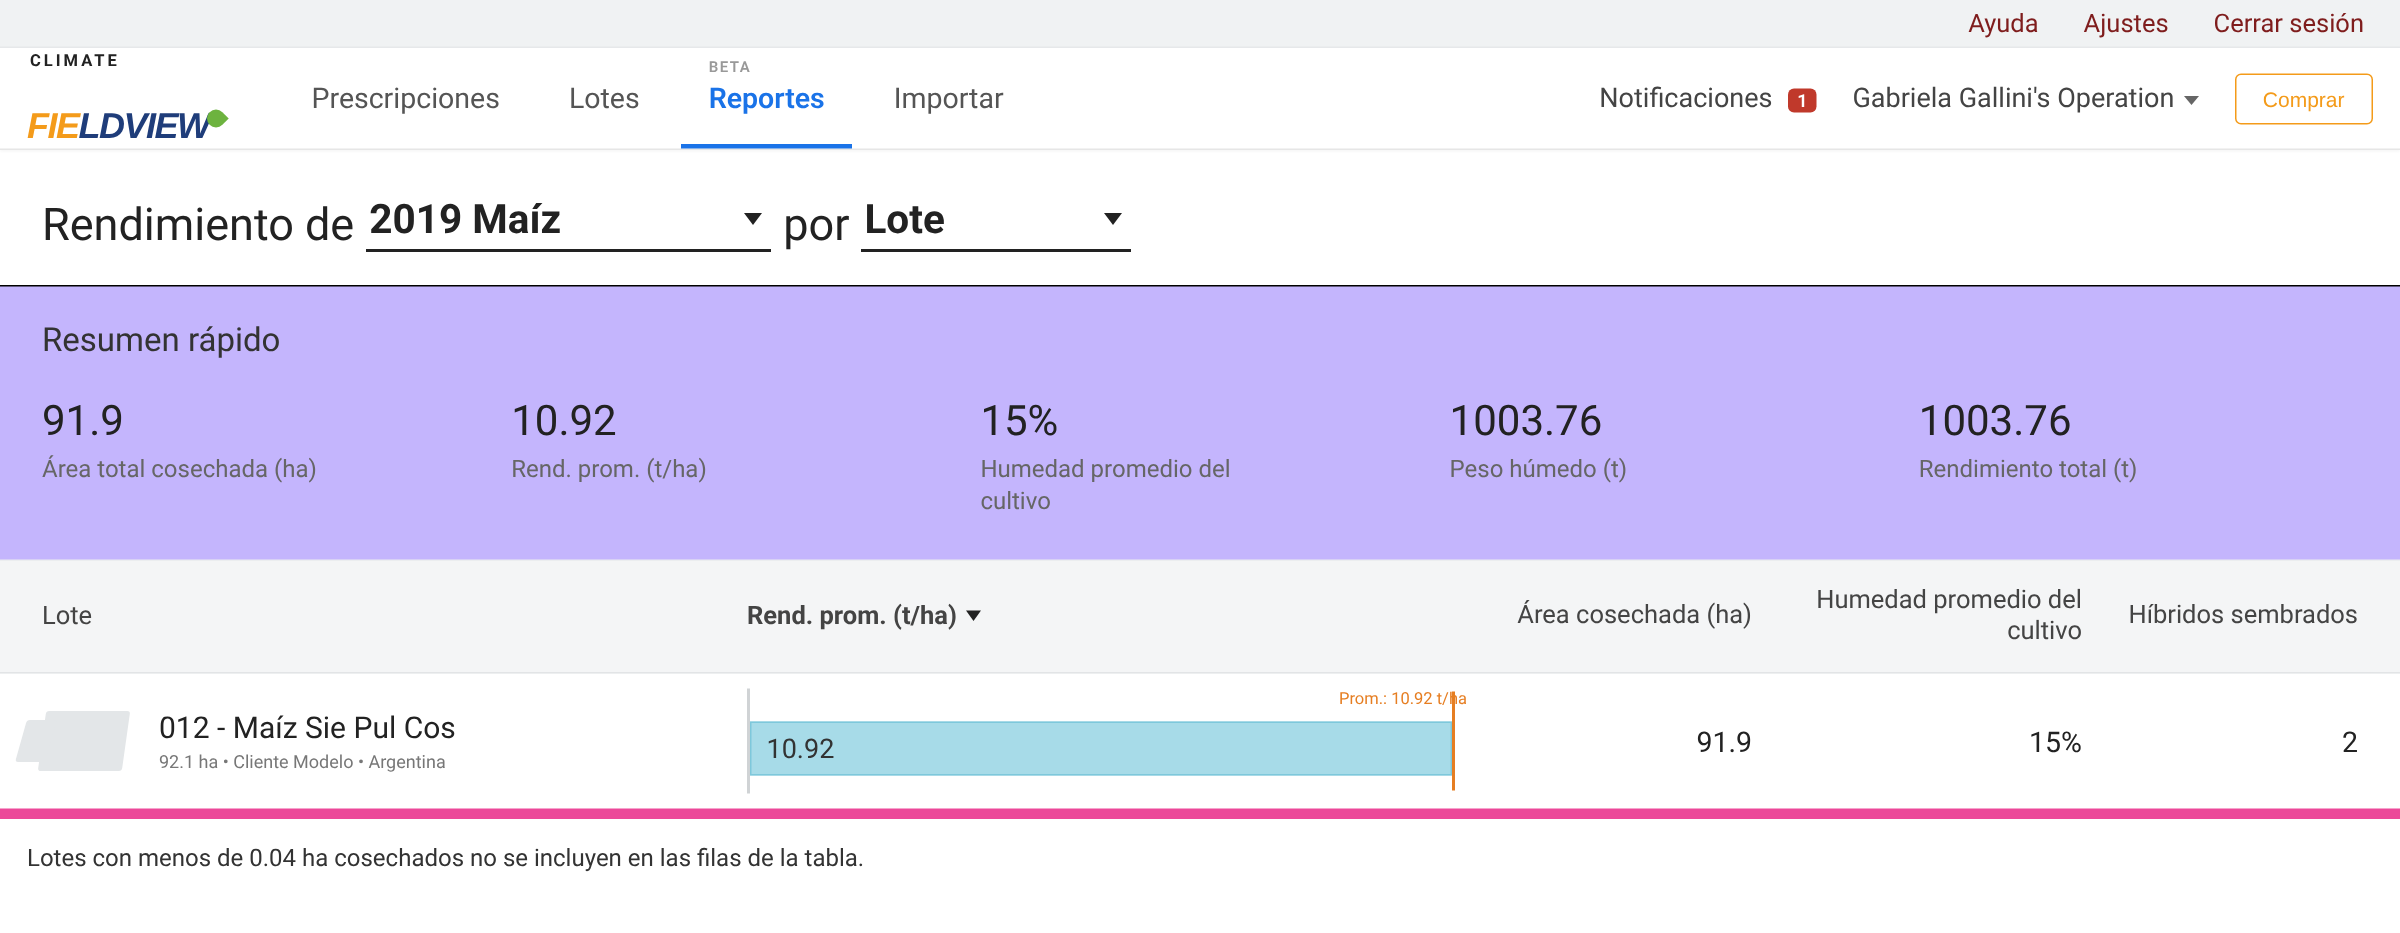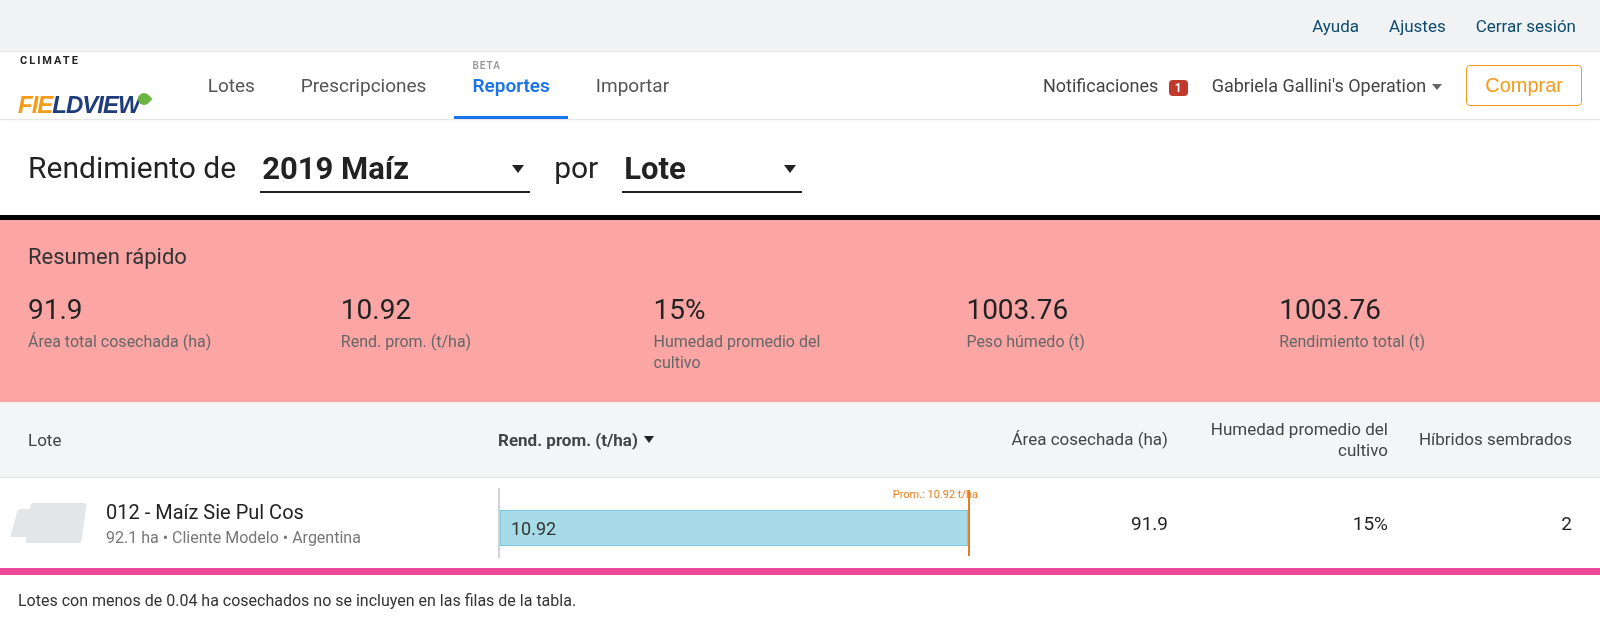--- a/index.html
+++ b/index.html
@@ -6,28 +6,28 @@
   body {
     font-family: -apple-system, BlinkMacSystemFont, "Segoe UI", Roboto, Helvetica, Arial, sans-serif;
     background: #fff;
     color: #333;
     width: 1600px;
   }
 
   
   .utility-bar {
     background: #f0f2f3;
-    height: 52px;
+    height: 32px;
     display: flex;
     justify-content: flex-end;
     align-items: center;
     padding: 0 24px;
     gap: 30px;
     font-size: 17px;
-    color: #0c4a6e;
+    color: #7f1d1d;
     border-bottom: 1px solid #e6e8ea;
   }
   .utility-bar span { cursor: pointer; }
 
   
   .nav-bar {
     display: flex;
     align-items: center;
     height: 68px;
     padding: 0 18px;
@@ -136,58 +136,58 @@
     border-right: 5px solid transparent;
     border-top: 6px solid #666;
     margin-top: 2px;
   }
   .buy-btn {
     border: 1px solid #f49b1a;
     color: #f49b1a;
     background: #fff;
     border-radius: 4px;
     padding: 8px 18px;
-    font-size: 20px;
+    font-size: 14px;
     cursor: pointer;
   }
 
   
   .headline {
     display: flex;
-    align-items: flex-start;
-    gap: 24px;
+    align-items: flex-end;
+    gap: 8px;
     padding: 30px 28px 22px;
     font-size: 30px;
     color: #222;
   }
   .selectish {
     display: inline-flex;
     align-items: baseline;
     gap: 40px;
-    font-size: 31px;
+    font-size: 27px;
     font-weight: 700;
     border-bottom: 2px solid #222;
     padding: 0 6px 4px 2px;
     cursor: pointer;
   }
   .selectish.wide { min-width: 270px; justify-content: space-between; }
   .selectish.med  { min-width: 180px; justify-content: space-between; }
   .tri {
     width: 0; height: 0;
     border-left: 6px solid transparent;
     border-right: 6px solid transparent;
     border-top: 8px solid #222;
     align-self: center;
   }
 
   
   .summary {
-    background: #fca5a5;
+    background: #c4b5fd;
     padding: 24px 28px 28px;
-    border-top: 5px solid #000000;
+    border-top: 1px solid #000000;
     border-bottom: 1px solid #ebedef;
   }
   .summary h3 {
     font-size: 22px;
     font-weight: 400;
     color: #333;
     margin-bottom: 24px;
   }
   .metrics {
     display: flex;
@@ -250,21 +250,21 @@
   }
   .field-thumb::after{
     content:"";
     position:absolute; left:-14px; top:6px;
     width:20px; height:28px;
     background:#e3e6e8;
     transform: skewX(-8deg);
     border-radius:2px;
   }
   .lote-name { font-size: 20px; color:#222; margin-bottom:4px; }
-  .lote-sub  { font-size: 16px; color:#777; }
+  .lote-sub  { font-size: 12px; color:#777; }
 
   .c-rend {
     width: 480px;
     position: relative;
     height: 70px;
     border-left: 2px solid #d0d3d5;
   }
   .rend-avg-label {
     position: absolute;
     right: 0; top: 0;
@@ -316,24 +316,24 @@
     <span class="logo-top">CLIMATE</span>
     <span class="logo-bottom">
       <span class="logo-orange">FIE</span>
         <span class="logo-blue">LDVIEW</span>
         <span class="logo-leaf"></span>
     </span>
   </div>
 
   <div class="nav-items">
     <div class="nav-item">
+        <span>Prescripciones</span>
+      </div>
+    <div class="nav-item">
         <span>Lotes</span>
-      </div>
-    <div class="nav-item">
-        <span>Prescripciones</span>
       </div>
     <div class="nav-item active">
       <span class="beta">BETA</span>
       <span>Reportes</span>
     </div>
     <div class="nav-item">
         <span>Importar</span>
       </div>
   </div>
 

